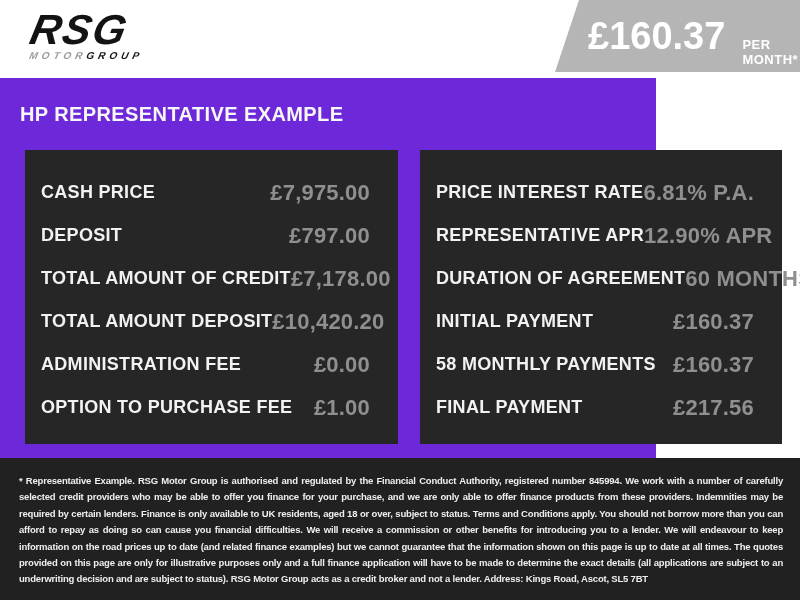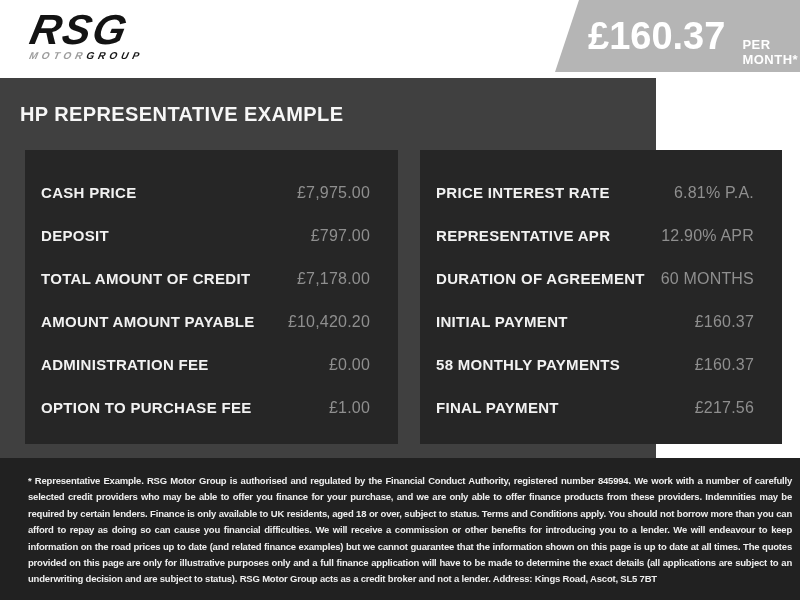--- a/index.html
+++ b/index.html
@@ -34,41 +34,41 @@
     background: #b5b5b5;
     -webkit-clip-path: polygon(24px 0, 100% 0, 100% 100%, 0 100%);
     clip-path: polygon(24px 0, 100% 0, 100% 100%, 0 100%);
     display: flex; align-items: baseline; justify-content: flex-start;
     padding-left: 33px; padding-top: 14px;
   }
   .badge-amount { font-size: 38px; font-weight: 700; color: #ffffff; line-height: 44px; }
   .badge-period { font-size: 13px; font-weight: 700; color: #ffffff; margin-left: 17px; letter-spacing: 0.5px; }
 
   
-  .dark { position: absolute; top: 78px; left: 0; width: 656px; height: 522px; background: #404040; }
+  .dark { position: absolute; top: 78px; left: 0; width: 656px; height: 522px; background: #6d28d9; }
 
   .page-title {
     position: absolute; top: 25px; left: 20px;
     font-size: 20px; font-weight: 700; color: #f7f7f7; letter-spacing: 0.4px;
   }
 
   .panel { position: absolute; top: 72px; height: 294px; background: #262626; padding-top: 21px; }
   .panel-left  { left: 25px;  width: 373px; }
   .panel-right { left: 420px; width: 362px; }
 
   .row {
     height: 43px; display: flex; align-items: center; justify-content: space-between;
     padding: 0 28px 0 16px;
   }
-  .lbl { font-size: 15px; font-weight: 700; color: #f2f2f2; letter-spacing: 0.3px; white-space: nowrap; }
-  .val { font-size: 16px; font-weight: 400; color: #8f8f8f; letter-spacing: 0.2px; white-space: nowrap; }
+  .lbl { font-size: 18px; font-weight: 700; color: #f2f2f2; letter-spacing: 0.3px; white-space: nowrap; }
+  .val { font-size: 22px; font-weight: 700; color: #8f8f8f; letter-spacing: 0.2px; white-space: nowrap; }
 
   .footer-strip { position: absolute; top: 380px; left: 0; width: 800px; height: 142px; background: #212121; }
   .disclaimer {
-    position: absolute; top: 15px; left: 28px; width: 764px;
+    position: absolute; top: 15px; left: 19px; width: 764px;
     font-size: 9.5px; font-weight: 700; color: #efefef;
     line-height: 16.4px; letter-spacing: -0.2px; text-align: justify;
   }
 </style>
 </head>
 <body>
 
 <div class="page">
 
   <div class="header">
@@ -94,21 +94,21 @@
       </div>
       <div class="row">
         <span class="lbl">DEPOSIT</span>
         <span class="val">£797.00</span>
       </div>
       <div class="row">
         <span class="lbl">TOTAL AMOUNT OF CREDIT</span>
         <span class="val">£7,178.00</span>
       </div>
       <div class="row">
-        <span class="lbl">AMOUNT AMOUNT PAYABLE</span>
+        <span class="lbl">TOTAL AMOUNT DEPOSIT</span>
         <span class="val">£10,420.20</span>
       </div>
       <div class="row">
         <span class="lbl">ADMINISTRATION FEE</span>
         <span class="val">£0.00</span>
       </div>
       <div class="row">
         <span class="lbl">OPTION TO PURCHASE FEE</span>
         <span class="val">£1.00</span>
       </div>

